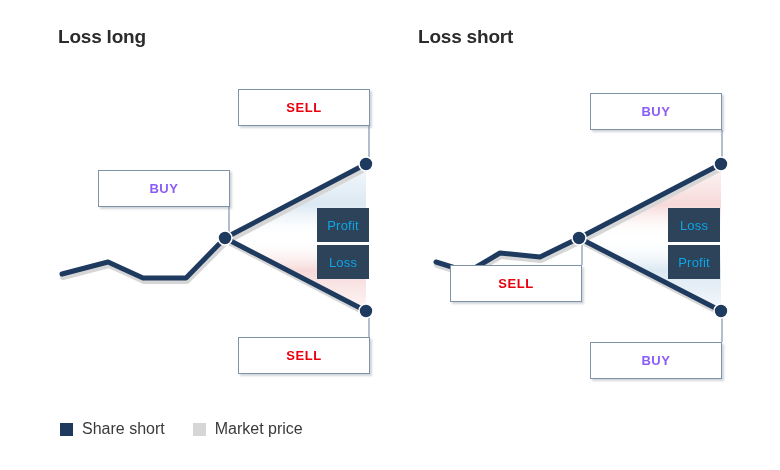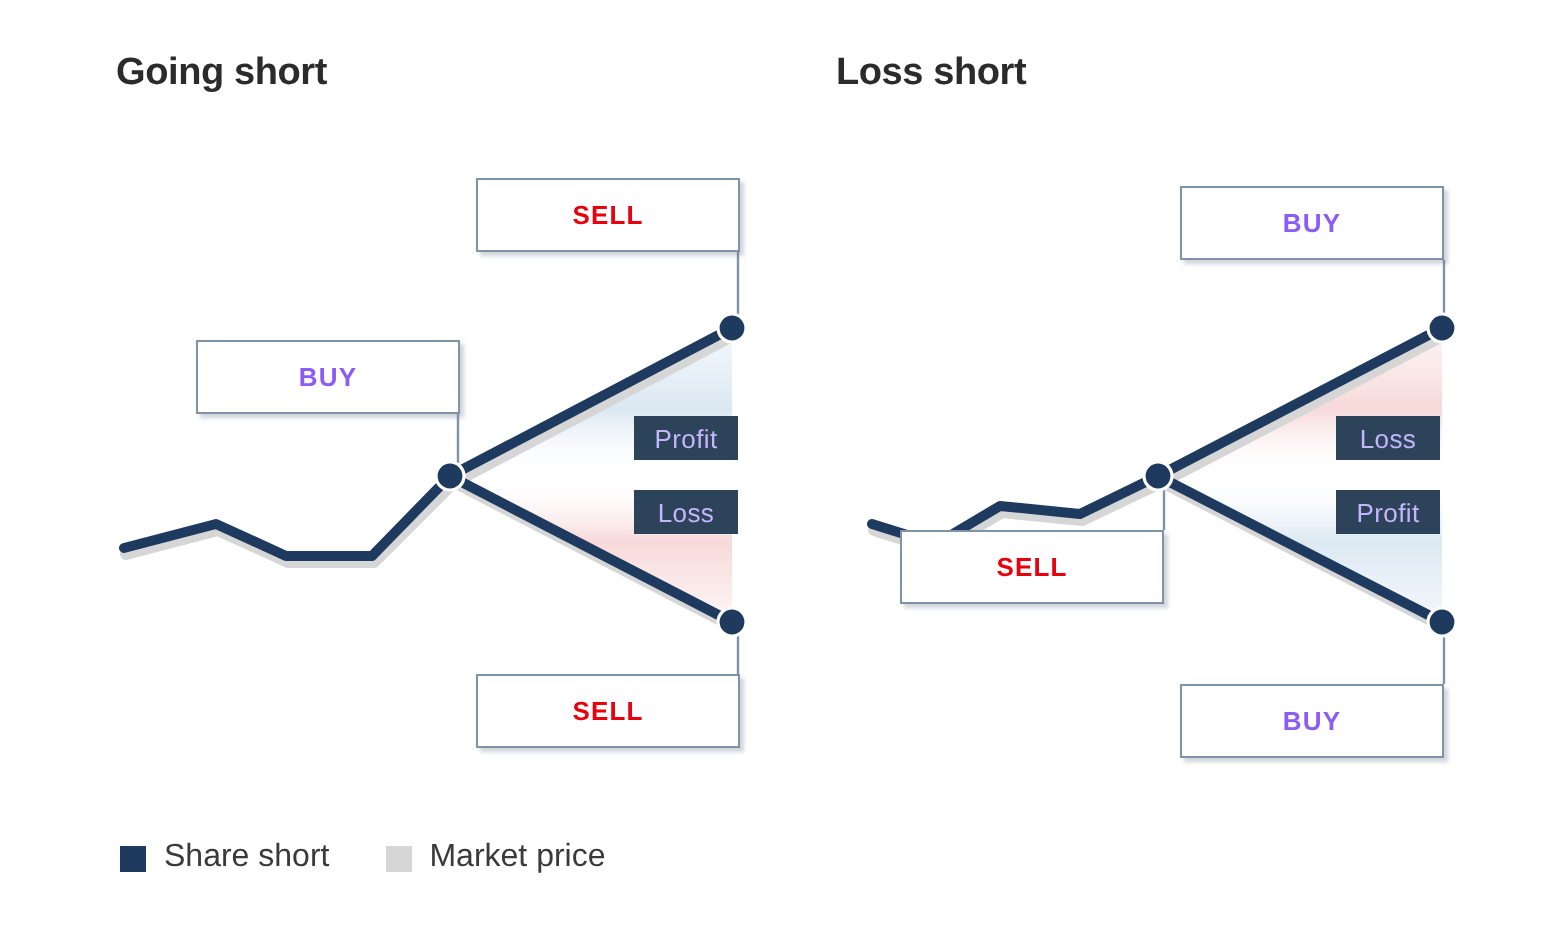--- a/index.html
+++ b/index.html
@@ -62,27 +62,27 @@
 
   #box-short-buy-top { left: 590px; top: 93px;  width: 132px; height: 37px; }
   #box-short-sell    { left: 450px; top: 265px; width: 132px; height: 37px; }
   #box-short-buy-bot { left: 590px; top: 342px; width: 132px; height: 37px; }
 
   
   .pl-tag {
     position: absolute;
     box-sizing: border-box;
     background: #2c4359;
-    color: #c4b5fd;
+    color: #0ea5e9;
     font-size: 13px;
     display: flex;
     align-items: center;
     justify-content: center;
     padding: 0 18px;
-    height: 22px;
+    height: 34px;
     letter-spacing: 0.2px;
   }
   #tag-long-profit  { left: 317px; top: 208px; width: 52px; }
   #tag-long-loss    { left: 317px; top: 245px; width: 52px; }
   #tag-short-loss   { left: 668px; top: 208px; width: 52px; }
   #tag-short-profit { left: 668px; top: 245px; width: 52px; }
 
   
   .legend {
     position: absolute;
@@ -103,21 +103,21 @@
     width: 13px;
     height: 13px;
     display: block;
   }
 </style>
 </head>
 <body>
 
 <div class="root">
 
-  <div class="panel-title" id="title-long">Going short</div>
+  <div class="panel-title" id="title-long">Loss long</div>
   <div class="panel-title" id="title-short">Loss short</div>
 
   <svg class="diagram" viewBox="0 0 780 470">
     <defs>
       <linearGradient id="gradProfitUp" x1="0" y1="1" x2="0" y2="0">
         <stop offset="0%" stop-color="#ffffff" stop-opacity="0"></stop>
         <stop offset="45%" stop-color="#cfe0ee" stop-opacity="0.75"></stop>
         <stop offset="100%" stop-color="#eaf2f9" stop-opacity="0.55"></stop>
       </linearGradient>
       <linearGradient id="gradLossDown" x1="0" y1="0" x2="0" y2="1">

